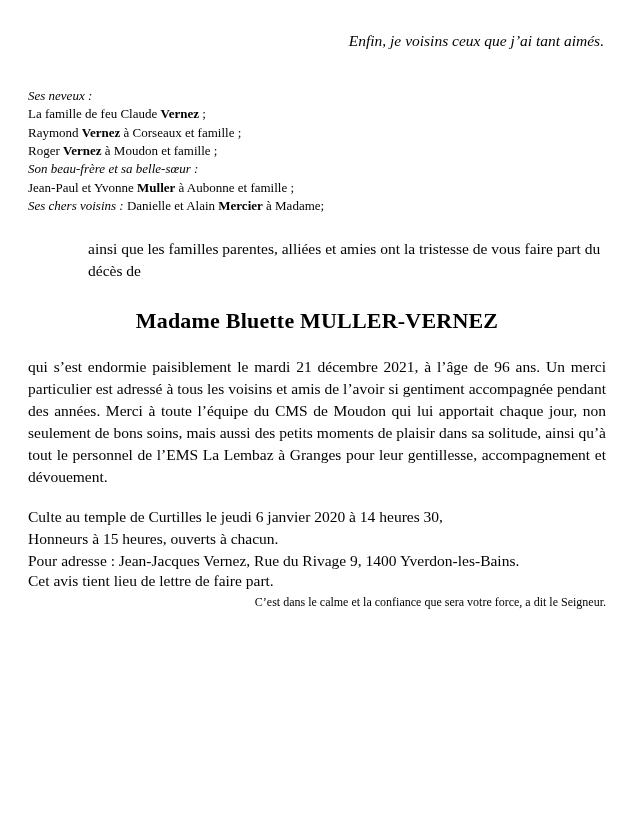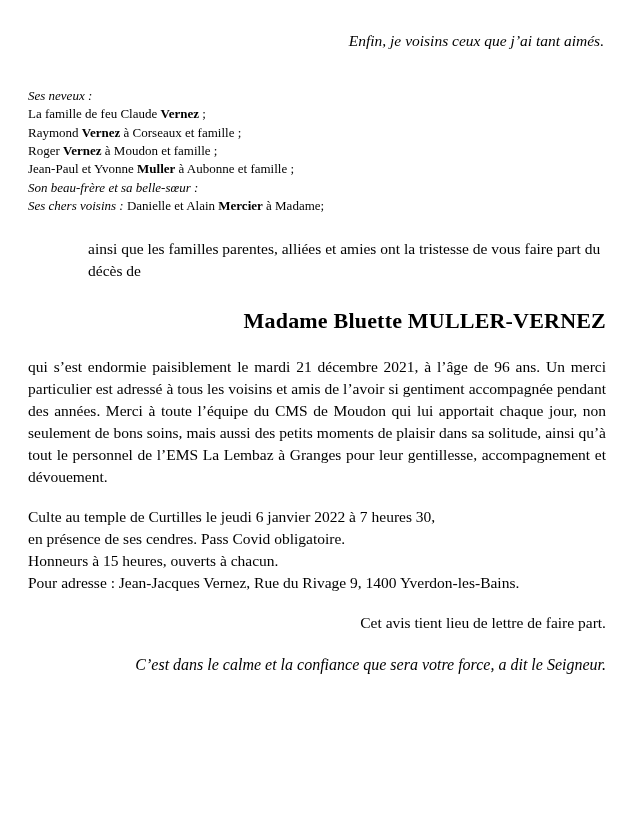--- a/index.html
+++ b/index.html
@@ -43,21 +43,21 @@
   .bold {
     font-weight: bold;
   }
   .announce {
     margin-top: 22px;
     font-size: 15.5px;
     line-height: 1.42;
     padding-left: 60px;
   }
   .deceased-name {
-    text-align: right;
+    text-align: center;
     font-weight: bold;
     font-size: 22px;
     margin-top: 26px;
     margin-bottom: 16px;
     letter-spacing: 0.2px;
   }
   .para {
     font-size: 15.5px;
     line-height: 1.42;
     text-align: justify;
@@ -66,28 +66,26 @@
   .para.first {
     margin-top: 22px;
   }
   .para.nojustify {
     text-align: left;
   }
   .para .line {
     display: block;
   }
   .centered-note {
-    text-align: right;
+    text-align: left;
     font-size: 15.5px;
-    margin-top: 20px;
   }
   .closing {
-    margin-top: 22px;
-    font-style: italic;
-    font-size: 16px;
+    margin-top: 4px;
+    font-size: 12px;
     line-height: 1.35;
     text-align: right;
   }
   .closing .ref {
     display: block;
     margin-top: 2px;
   }
 </style>
 </head>
 <body>
@@ -102,43 +100,42 @@
     <div class="family-line">
       <span>La famille de feu Claude </span><span class="bold">Vernez</span><span> ;</span>
     </div>
     <div class="family-line">
       <span>Raymond </span><span class="bold">Vernez</span><span> à Corseaux et famille ;</span>
     </div>
     <div class="family-line">
       <span>Roger </span><span class="bold">Vernez</span><span> à Moudon et famille ;</span>
     </div>
 
+    <div class="family-line italic">Son beau-frère et sa belle-sœur :</div>
+
     <div class="family-line">
       <span>Jean-Paul et Yvonne </span><span class="bold">Muller</span><span> à Aubonne et famille ;</span>
     </div>
-
-    <div class="family-line italic">Son beau-frère et sa belle-sœur :</div>
 
     <div class="family-line">
       <span class="italic">Ses chers voisins :</span><span> Danielle et Alain </span><span class="bold">Mercier</span><span> à Madame;</span>
     </div>
   </div>
 
   <div class="announce">
     <span class="line">ainsi que les familles parentes, alliées et amies</span>
     <span class="line">ont la tristesse de vous faire part du décès de</span>
   </div>
 
   <div class="deceased-name">Madame Bluette MULLER-VERNEZ</div>
 
   <div class="para first">qui s’est endormie paisiblement le mardi 21 décembre 2021, à l’âge de 96 ans. Un merci particulier est adressé à tous les voisins et amis de l’avoir si gentiment accompagnée pendant des années. Merci à toute l’équipe du CMS de Moudon qui lui apportait chaque jour, non seulement de bons soins, mais aussi des petits moments de plaisir dans sa solitude, ainsi qu’à tout le personnel de l’EMS La Lembaz à Granges pour leur gentillesse, accompagnement et dévouement.</div>
 
   <div class="para nojustify">
-    <span class="line">Culte au temple de Curtilles le jeudi 6 janvier 2022 à 7 heures 30,</span>
-    <span class="line">en présence de ses cendres. Pass Covid obligatoire.</span>
+    <span class="line">Culte au temple de Curtilles le jeudi 6 janvier 2020 à 14 heures 30,</span>
     <span class="line">Honneurs à 15 heures, ouverts à chacun.</span>
     <span class="line">Pour adresse : Jean-Jacques Vernez, Rue du Rivage 9, 1400 Yverdon-les-Bains.</span>
   </div>
 
 
   <div class="centered-note">Cet avis tient lieu de lettre de faire part.</div>
 
   <div class="closing">
     <span class="line">C’est dans le calme et la confiance</span>
     <span class="line">que sera votre force, a dit le Seigneur.</span>

